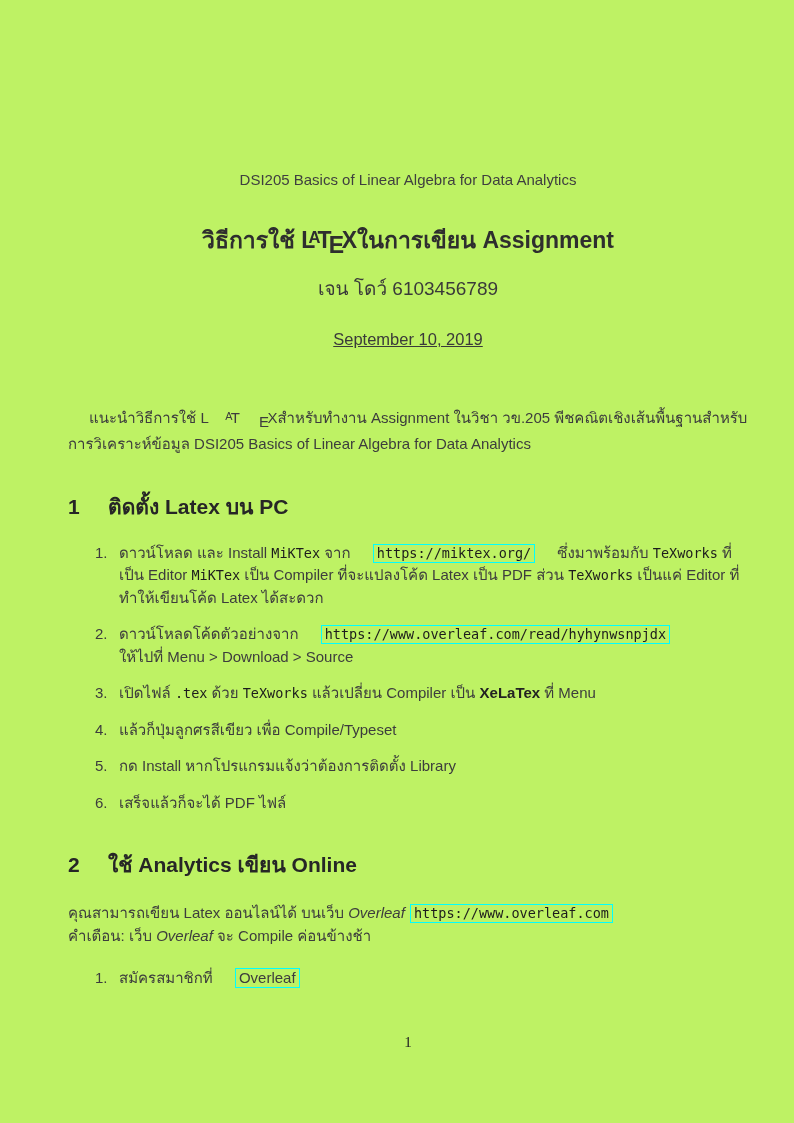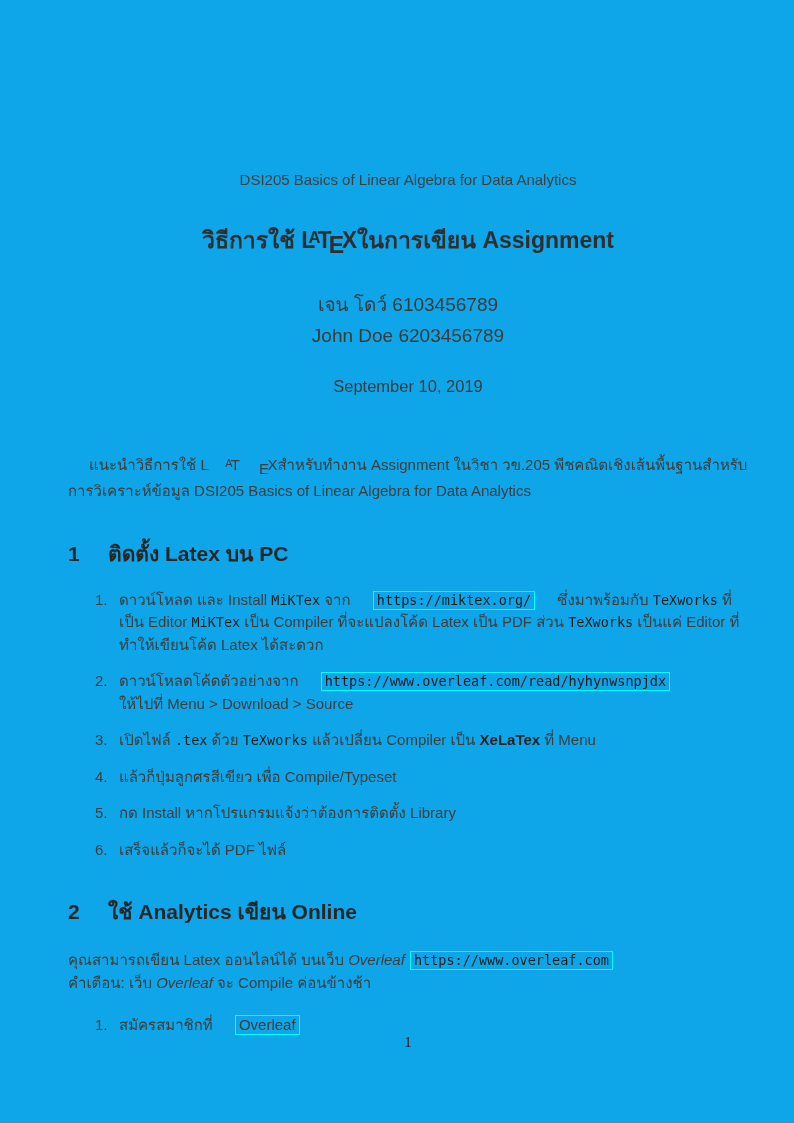--- a/index.html
+++ b/index.html
@@ -2,21 +2,21 @@
 <html style="--link-border: #00ffff; --ink: #3d3d3d;"><head>
 <meta charset="utf-8">
 <style>
   :root { --link-border: #00ffff; --ink: #3d3d3d; }
   * { box-sizing: border-box; }
   html, body { margin: 0; padding: 0; background: #ffffff; }
   .page {
     position: relative;
     width: 794px; height: 1123px;
     margin: 0 auto;
-    background: #0ea5e9;
+    background: #bef264;
     overflow: hidden;
     font-family: "Liberation Sans", "DejaVu Sans", sans-serif;
     color: var(--ink);
     padding-top: 170px;
   }
   .content { margin-left: 68px; width: 680px; }
 
   .course-header {
     text-align: center;
     font-size: 15px;
@@ -24,23 +24,23 @@
     color: #3f3f3f;
   }
   .doc-title {
     margin: 26px 0 0 0;
     text-align: center;
     font-size: 23px;
     line-height: 44px;
     font-weight: 600;
     color: #2e2e2e;
   }
-  .authors { margin-top: 22px; text-align: center; }
+  .authors { margin-top: 6px; text-align: center; }
   .author-line { font-size: 19px; line-height: 31px; color: #3a3a3a; }
-  .date-line { margin-top: 26px; text-align: center; font-size: 16.5px; color: #3a3a3a; }
+  .date-line { margin-top: 26px; text-align: center; font-size: 16.5px; color: #3a3a3a; text-decoration: underline; }
 
   .body-text { font-size: 15px; line-height: 22.5px; }
   .intro { margin: 56px 0 0 0; text-indent: 21px; }
 
   .section-heading {
     display: flex;
     align-items: baseline;
     margin-top: 36px;
     font-size: 21px;
     font-weight: 700;
@@ -102,21 +102,20 @@
 
 <div class="page">
   <div class="content">
 
     <div class="course-header">DSI205 Basics of Linear Algebra for Data Analytics</div>
 
     <h1 class="doc-title"><span>วิธีการใช้ </span><span class="latex-logo"><span>L</span><span class="la">A</span><span>T</span><span class="le">E</span><span>X</span></span><span>ในการเขียน Assignment</span></h1>
 
     <div class="authors">
       <div class="author-line">เจน โดว์ 6103456789</div>
-      <div class="author-line">John Doe 6203456789</div>
     </div>
 
     <div class="date-line">September 10, 2019</div>
 
     <p class="body-text intro"><span>แนะนำวิธีการใช้ </span><span class="latex-logo"><span>L</span><span class="la">A</span><span>T</span><span class="le">E</span><span>X</span></span><span>สำหรับทำงาน Assignment ในวิชา วข.205 พีชคณิตเชิงเส้นพื้นฐานสำหรับการวิเคราะห์ข้อมูล DSI205 Basics of Linear Algebra for Data Analytics</span></p>
 
     <h2 class="section-heading">
       <span class="sec-num">1</span>
       <span>ติดตั้ง Latex บน PC</span>
     </h2>

